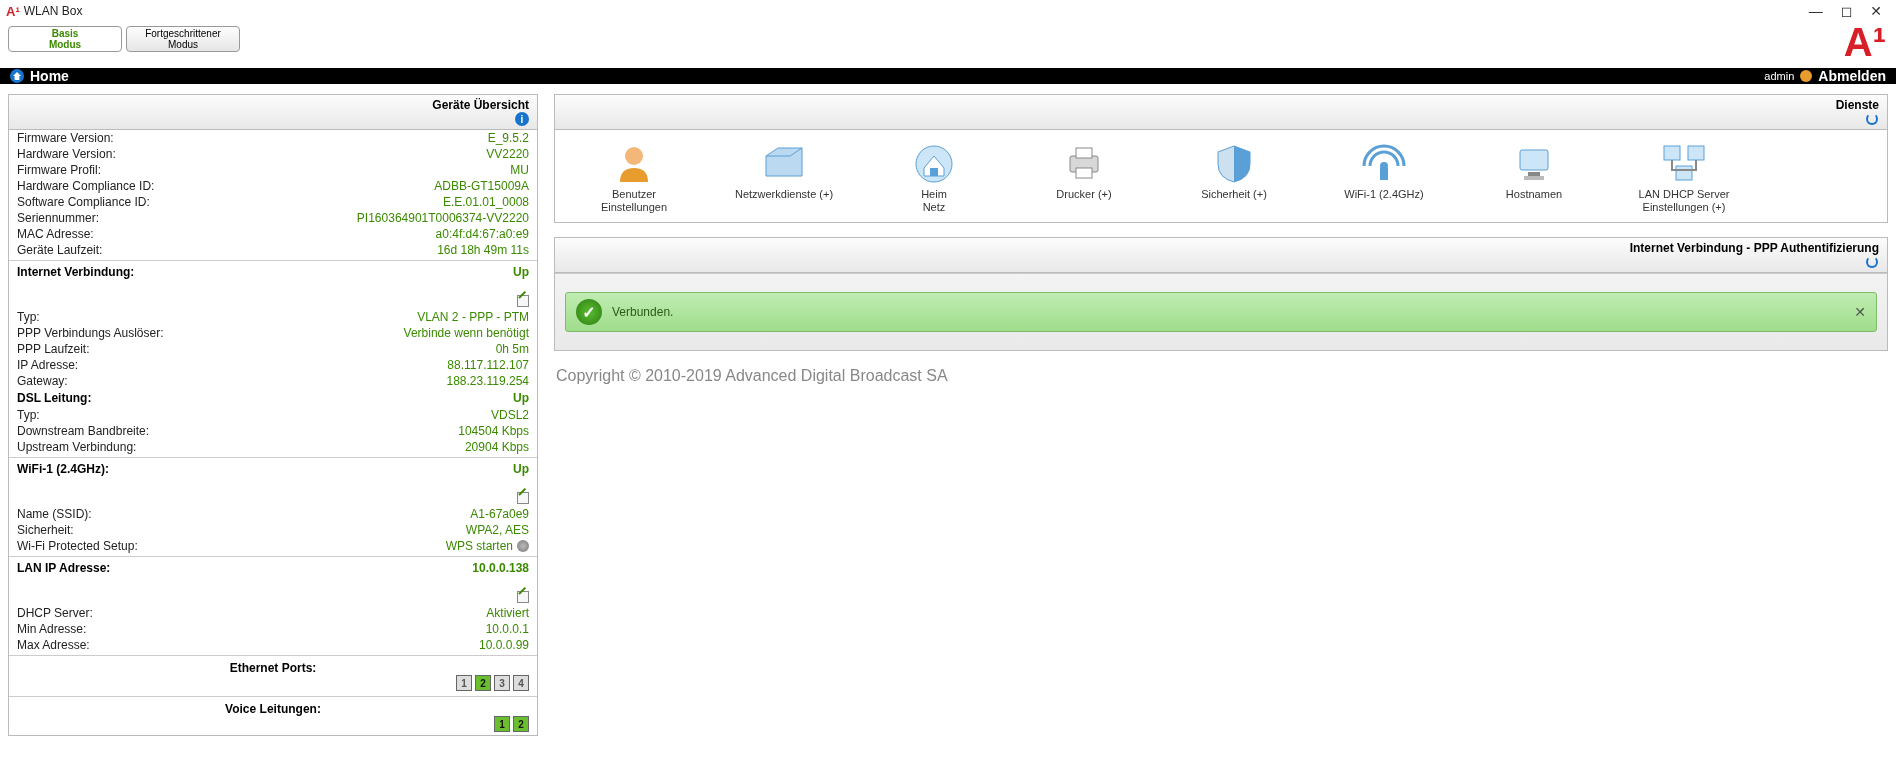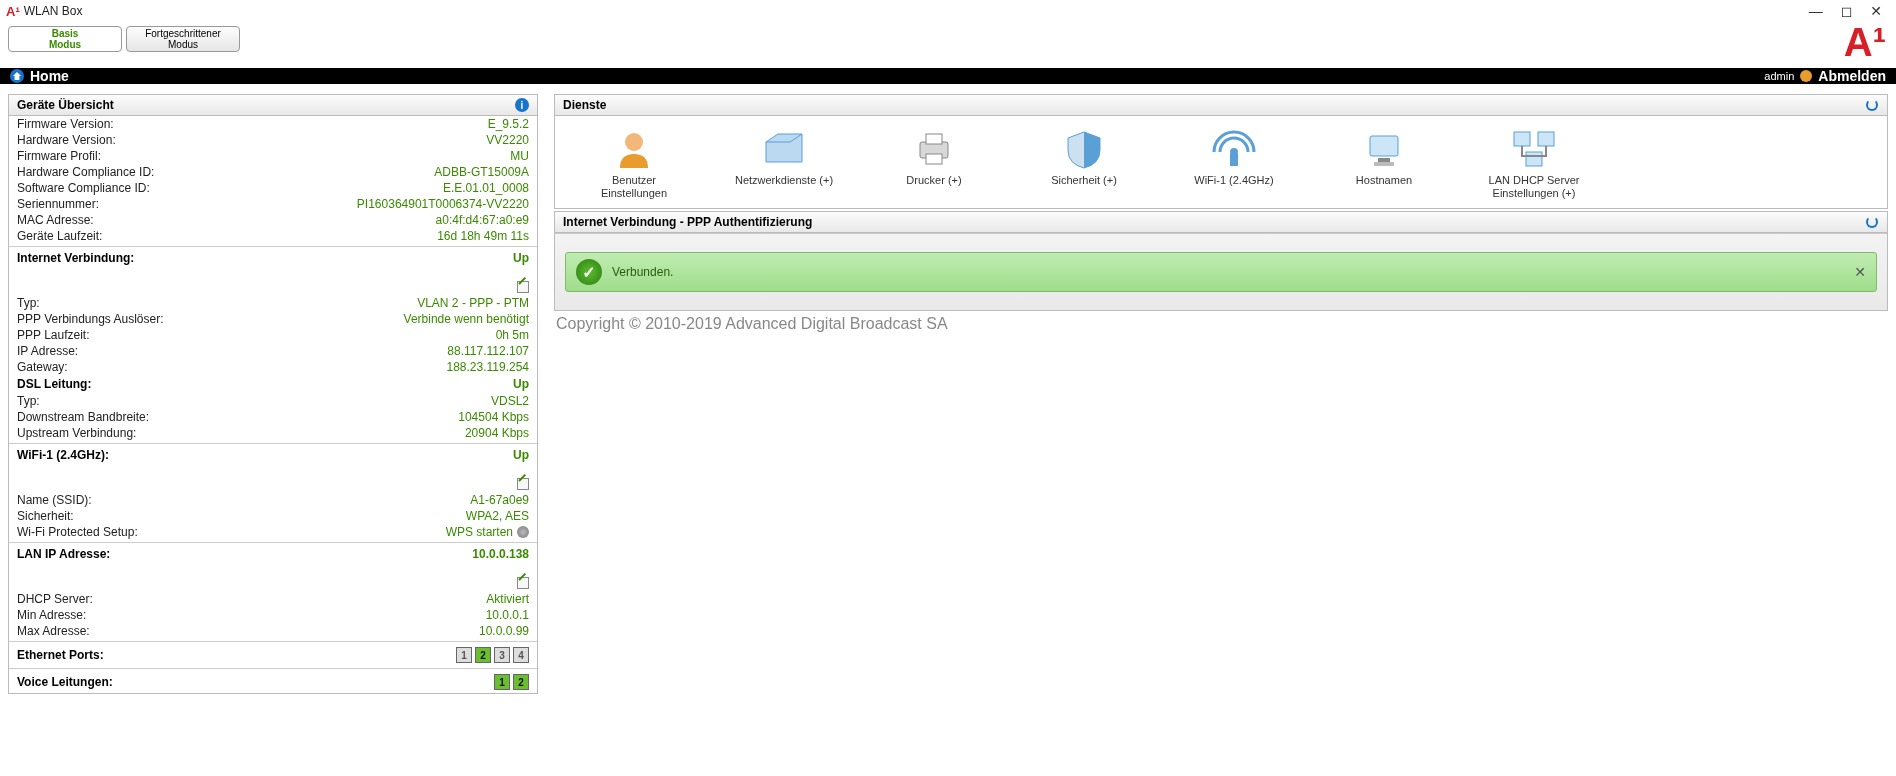--- a/index.html
+++ b/index.html
@@ -17,39 +17,39 @@
 .blackbar { background: #000; color: #fff; height: 16px; display: flex; align-items: center; padding: 0 10px; }
 .blackbar .home-icon { width: 14px; height: 14px; background: #1873cc; border-radius: 50%; display: inline-block; margin-right: 6px; position: relative; }
 .blackbar .home-icon::after { content: ""; position: absolute; left: 3px; top: 3px; width: 8px; height: 8px; background: #fff; clip-path: polygon(50% 0,100% 50%,80% 50%,80% 100%,20% 100%,20% 50%,0 50%); }
 .blackbar .home-text { font-weight: bold; font-size: 14px; }
 .blackbar .right { margin-left: auto; display: flex; align-items: center; gap: 6px; }
 .blackbar .user-icon { width: 12px; height: 12px; background: #e79c2d; border-radius: 50%; display: inline-block; }
 .blackbar .logout { font-weight: bold; font-size: 14px; }
 
 .content { display: flex; align-items: flex-start; padding: 10px 8px; gap: 16px; }
 .leftcol { width: 530px; border: 1px solid #bbb; }
-.panel-hdr { background: linear-gradient(#fcfcfc,#e8e8e8); border-bottom: 1px solid #bbb; padding: 3px 8px; font-weight: bold; font-size: 12px; display: flex; align-items: flex-end; }
+.panel-hdr { background: linear-gradient(#fcfcfc,#e8e8e8); border-bottom: 1px solid #bbb; padding: 3px 8px; font-weight: bold; font-size: 12px; display: flex; align-items: flex-end; flex-direction: column; }
 .panel-hdr .info-icon { margin-left: auto; width: 14px; height: 14px; border-radius: 50%; background: #1873cc; color: #fff; font-size: 10px; font-weight: bold; display: flex; align-items: center; justify-content: center; }
 .kv { display: flex; padding: 1px 8px; font-size: 12px; }
 .kv .k { color: #222; }
 .kv .v { margin-left: auto; color: #3a8a00; font-weight: 500; text-align: right; }
 .kv .v.withicon { display: flex; align-items: center; gap: 4px; }
 .sep { border-top: 1px solid #ccc; margin: 2px 0; }
 .section-label { font-weight: bold; padding: 2px 8px; font-size: 12px; display: flex; }
 .section-label .v { margin-left: auto; color: #3a8a00; font-weight: bold; display:flex; align-items:flex-end; gap:16px;flex-direction:column;}
 .edit-ic { width:12px; height:12px; display:inline-block; background:#f7f7f7; border:1px solid #888; position:relative;}
 .edit-ic::after{content:"";position:absolute;left:1px;top:1px;width:9px;height:2px;background:#3a8a00;transform:rotate(-45deg);transform-origin:left;}
 .wps-ic { width:12px;height:12px;display:inline-block;border-radius:50%;background:radial-gradient(#bbb,#777);}
-.portrow { display:flex; padding:3px 8px; font-size:12px; font-weight:bold; align-items:center;}
+.portrow { display:flex; padding:3px 8px; font-size:12px; font-weight:bold; align-items:center;flex-direction:column;}
 .portrow .ports { margin-left:auto; display:flex; gap:3px;}
 .portbox { width:16px;height:16px;border:1px solid #666;font-size:10px;display:flex;align-items:center;justify-content:center;background:#ddd;color:#555;}
 .portbox.on { background:#6bbf2e;color:#111;}
 
 .rightcol { flex: 1; }
-.rpanel { border: 1px solid #bbb; margin-bottom: 2px; }
+.rpanel { border: 1px solid #bbb; margin-bottom: 14px; }
 .services { display:flex; gap: 40px; padding: 12px 24px 8px 24px; justify-content: flex-start; }
 .svc { display:flex; flex-direction:column; align-items:center; width:110px; cursor:pointer;}
 .svc .ic { width:50px; height:42px; display:flex; align-items:center; justify-content:center;}
 .svc .lbl { text-align:center; font-size:11px; color:#333; margin-top:4px; line-height:13px; white-space:pre-line;}
 .ref-ic{ margin-left:auto; width:14px;height:14px; display:inline-block; position:relative;}
 .ref-ic::before{content:"";position:absolute;inset:1px;border:2px solid #1873cc;border-radius:50%;border-top-color:transparent;}
 
 .auth-body { padding: 18px 10px 18px 10px; background: linear-gradient(#f3f3f3,#e9e9e9); border-top:1px solid #ccc;}
 .status-ok { background: linear-gradient(#c0ecb2,#9fdd8b); border:1px solid #7fbb68; border-radius:3px; padding:6px 10px; display:flex; align-items:center; gap:10px;}
 .check-ic { width:26px;height:26px;border-radius:50%;background:radial-gradient(#5bbf2f,#2c7c12);display:flex;align-items:center;justify-content:center;color:#fff;font-weight:bold;font-size:16px;}
@@ -276,20 +276,31 @@
               <svg width="48" height="42" viewBox="0 0 48 42">
                 <path d="M6 14 L18 6 L42 6 L42 34 L6 34 Z" fill="#bcd9f2" stroke="#5a9fd6"></path>
                 <path d="M6 14 L30 14 L42 6" fill="none" stroke="#5a9fd6"></path>
               </svg>
             </div>
             <div class="lbl">Netzwerkdienste (+)</div>
           </div>
           <div class="svc">
             <div class="ic">
               <svg width="44" height="42" viewBox="0 0 44 42">
+                <circle cx="22" cy="22" r="18" fill="#cde6f7" stroke="#5a9fd6"></circle>
+                <path d="M12 26 L22 14 L32 26 L32 34 L12 34 Z" fill="#fff" stroke="#5a9fd6"></path>
+                <rect x="18" y="26" width="8" height="8" fill="#5a9fd6"></rect>
+              </svg>
+            </div>
+            <div class="lbl">Heim
+Netz</div>
+          </div>
+          <div class="svc">
+            <div class="ic">
+              <svg width="44" height="42" viewBox="0 0 44 42">
                 <rect x="8" y="14" width="28" height="16" rx="2" fill="#d8d8d8" stroke="#888"></rect>
                 <rect x="14" y="6" width="16" height="10" fill="#fff" stroke="#888"></rect>
                 <rect x="14" y="26" width="16" height="10" fill="#fff" stroke="#888"></rect>
               </svg>
             </div>
             <div class="lbl">Drucker (+)</div>
           </div>
           <div class="svc">
             <div class="ic">
               <svg width="44" height="42" viewBox="0 0 44 42">

